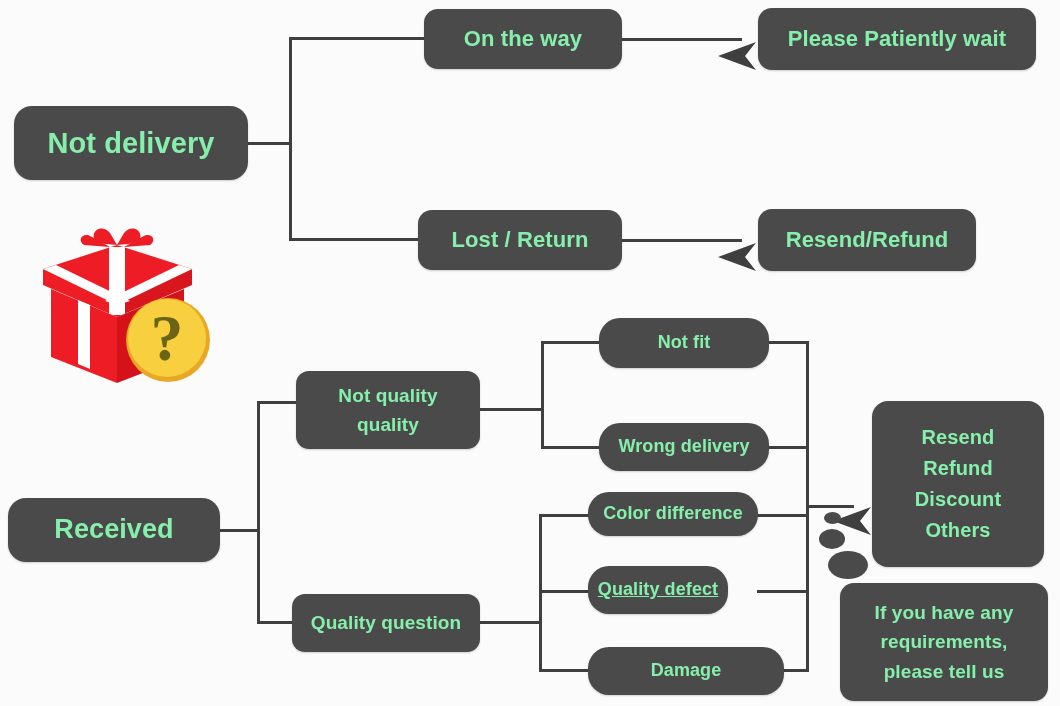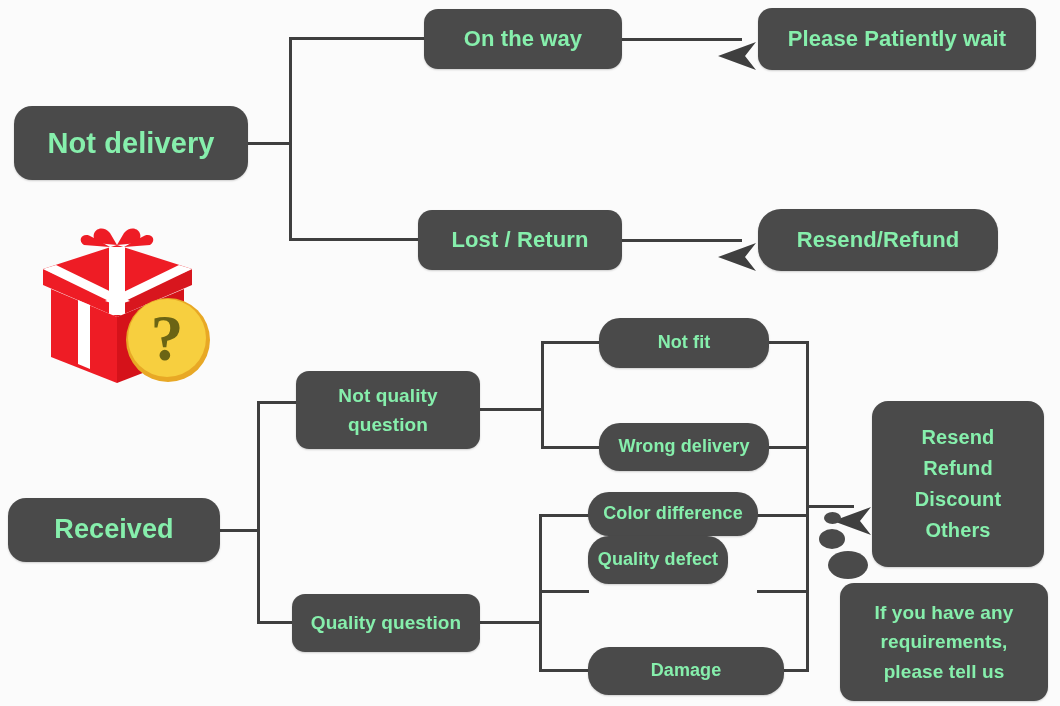--- a/index.html
+++ b/index.html
@@ -152,39 +152,39 @@
   </div>
 
   <div class="node n-mid" style="left:758px; top:8px; width:278px; height:62px;">
     <span class="line">Please Patiently wait</span>
   </div>
 
   <div class="node n-mid" style="left:418px; top:210px; width:204px; height:60px;">
     <span class="line">Lost / Return</span>
   </div>
 
-  <div class="node n-mid" style="left:758px; top:209px; width:240px; height:62px;border-radius:23px;">
+  <div class="node n-mid" style="left:758px; top:209px; width:218px; height:62px;">
     <span class="line">Resend/Refund</span>
   </div>
 
   <div class="conn h" style="left:218px; top:529px; width:42px;"></div>
 
   <div class="conn v" style="left:257px; top:401px; height:223px;"></div>
 
   <div class="conn h" style="left:257px; top:401px; width:44px;"></div>
 
   <div class="conn h" style="left:257px; top:621px; width:40px;"></div>
 
   <div class="node n-root" style="left:8px; top:498px; width:212px; height:64px; font-size:27px;">
     <span class="line">Received</span>
   </div>
 
   <div class="node n-leaf" style="left:296px; top:371px; width:184px; height:78px;">
     <span class="line">Not quality</span>
-    <span class="line">question</span>
+    <span class="line">quality</span>
   </div>
 
   <div class="node n-leaf" style="left:292px; top:594px; width:188px; height:58px;justify-content:center;">
     <span class="line">Quality question</span>
   </div>
 
   <div class="conn h" style="left:480px; top:408px; width:64px;"></div>
 
   <div class="conn v" style="left:541px; top:341px; height:108px;"></div>
 
@@ -224,21 +224,21 @@
   </div>
 
   <div class="node n-small" style="left:599px; top:423px; width:170px; height:48px;">
     <span class="line">Wrong delivery</span>
   </div>
 
   <div class="node n-small" style="left:588px; top:492px; width:170px; height:44px;">
     <span class="line">Color difference</span>
   </div>
 
-  <div class="node n-small" style="left:588px; top:536px; width:140px; height:48px;">
+  <div class="node n-small" style="left:588px; top:566px; width:140px; height:48px;text-decoration:underline;">
     <span class="line">Quality defect</span>
   </div>
 
   <div class="node n-small" style="left:588px; top:647px; width:196px; height:48px;">
     <span class="line">Damage</span>
   </div>
 
   <div class="node n-outcome" style="left:872px; top:401px; width:172px; height:166px;">
     <span class="line">Resend</span>
     <span class="line">Refund</span>

